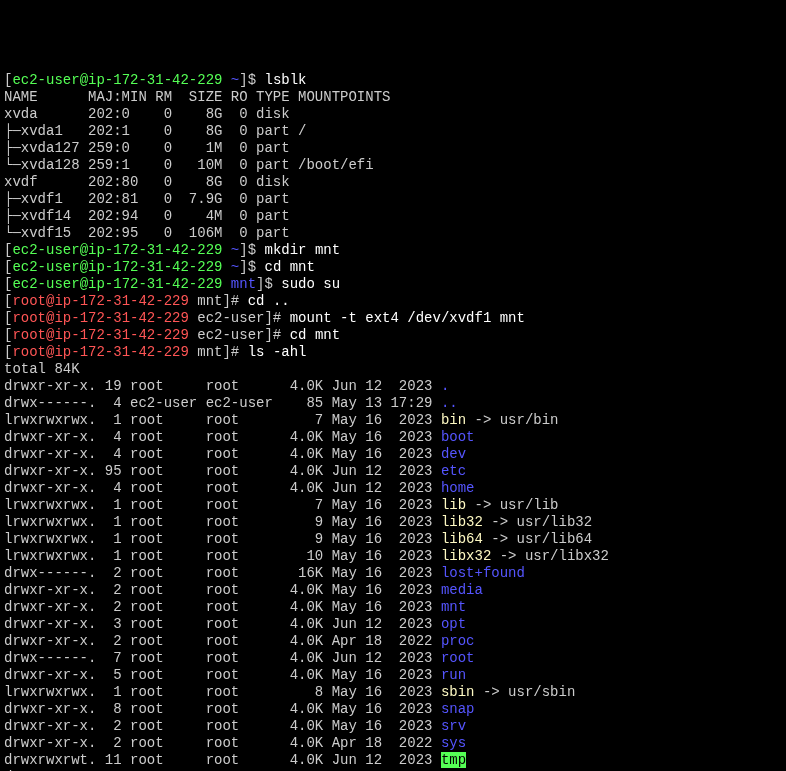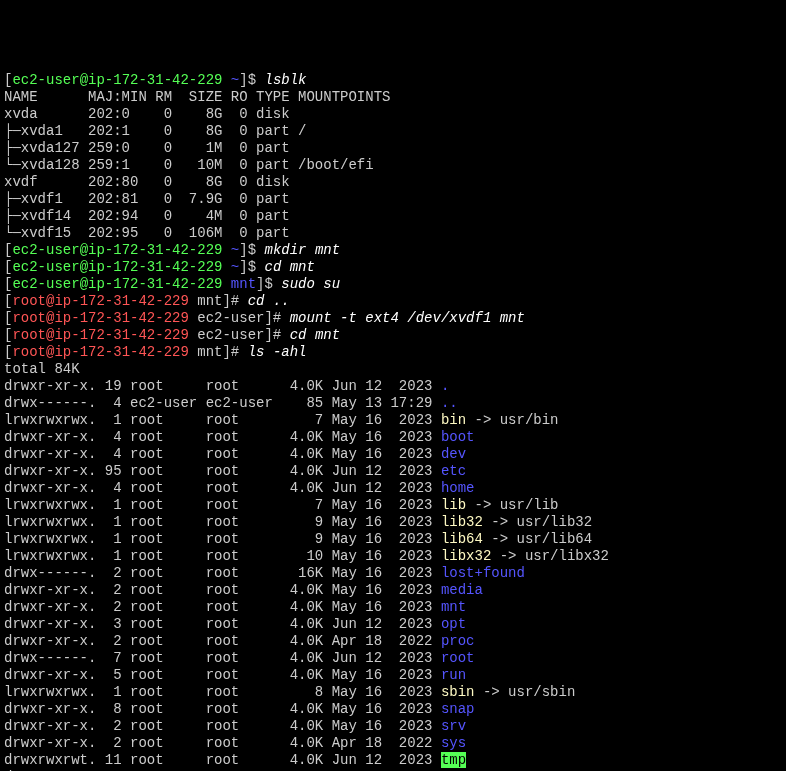--- a/index.html
+++ b/index.html
@@ -9,21 +9,21 @@
     font-size: 14px;
     line-height: 17px;
     margin: 0;
     padding: 4px;
     white-space: pre;
   }
   .green { color: #55ff55; }
   .cyan { color: #fef9c3; }
   .blue { color: #5555ff; }
   .red { color: #ff5555; }
-  .white { color: #ffffff; font-style: italic; }
+  .white { color: #ffffff; }
   .tmp { background: #55ff55; color: #000; }
   #terminal { display: block; }
 </style>
 </head>
 <body>
 
 
 
 <div id="terminal"><div><span>[</span><span class="green">ec2-user</span><span class="green">@</span><span class="green">ip-172-31-42-229</span><span> </span><span class="blue">~</span><span>]$ </span><span class="white">lsblk</span></div><div><span>NAME      MAJ:MIN RM  SIZE RO TYPE MOUNTPOINTS</span></div><div><span>xvda      202:0    0    8G  0 disk </span></div><div><span>├─xvda1   202:1    0    8G  0 part /</span></div><div><span>├─xvda127 259:0    0    1M  0 part </span></div><div><span>└─xvda128 259:1    0   10M  0 part /boot/efi</span></div><div><span>xvdf      202:80   0    8G  0 disk </span></div><div><span>├─xvdf1   202:81   0  7.9G  0 part </span></div><div><span>├─xvdf14  202:94   0    4M  0 part </span></div><div><span>└─xvdf15  202:95   0  106M  0 part </span></div><div><span>[</span><span class="green">ec2-user</span><span class="green">@</span><span class="green">ip-172-31-42-229</span><span> </span><span class="blue">~</span><span>]$ </span><span class="white">mkdir mnt</span></div><div><span>[</span><span class="green">ec2-user</span><span class="green">@</span><span class="green">ip-172-31-42-229</span><span> </span><span class="blue">~</span><span>]$ </span><span class="white">cd mnt</span></div><div><span>[</span><span class="green">ec2-user</span><span class="green">@</span><span class="green">ip-172-31-42-229</span><span> </span><span class="blue">mnt</span><span>]$ </span><span class="white">sudo su</span></div><div><span>[</span><span class="red">root</span><span class="red">@</span><span class="red">ip-172-31-42-229</span><span> </span><span>mnt</span><span>]# </span><span class="white">cd ..</span></div><div><span>[</span><span class="red">root</span><span class="red">@</span><span class="red">ip-172-31-42-229</span><span> </span><span>ec2-user</span><span>]# </span><span class="white">mount -t ext4 /dev/xvdf1 mnt</span></div><div><span>[</span><span class="red">root</span><span class="red">@</span><span class="red">ip-172-31-42-229</span><span> </span><span>ec2-user</span><span>]# </span><span class="white">cd mnt</span></div><div><span>[</span><span class="red">root</span><span class="red">@</span><span class="red">ip-172-31-42-229</span><span> </span><span>mnt</span><span>]# </span><span class="white">ls -ahl</span></div><div><span>total 84K</span></div><div><span>drwxr-xr-x. 19 root     root      4.0K Jun 12  2023 </span><span class="blue">.</span></div><div><span>drwx------.  4 ec2-user ec2-user    85 May 13 17:29 </span><span class="blue">..</span></div><div><span>lrwxrwxrwx.  1 root     root         7 May 16  2023 </span><span class="cyan">bin</span><span> -&gt; usr/bin</span></div><div><span>drwxr-xr-x.  4 root     root      4.0K May 16  2023 </span><span class="blue">boot</span></div><div><span>drwxr-xr-x.  4 root     root      4.0K May 16  2023 </span><span class="blue">dev</span></div><div><span>drwxr-xr-x. 95 root     root      4.0K Jun 12  2023 </span><span class="blue">etc</span></div><div><span>drwxr-xr-x.  4 root     root      4.0K Jun 12  2023 </span><span class="blue">home</span></div><div><span>lrwxrwxrwx.  1 root     root         7 May 16  2023 </span><span class="cyan">lib</span><span> -&gt; usr/lib</span></div><div><span>lrwxrwxrwx.  1 root     root         9 May 16  2023 </span><span class="cyan">lib32</span><span> -&gt; usr/lib32</span></div><div><span>lrwxrwxrwx.  1 root     root         9 May 16  2023 </span><span class="cyan">lib64</span><span> -&gt; usr/lib64</span></div><div><span>lrwxrwxrwx.  1 root     root        10 May 16  2023 </span><span class="cyan">libx32</span><span> -&gt; usr/libx32</span></div><div><span>drwx------.  2 root     root       16K May 16  2023 </span><span class="blue">lost+found</span></div><div><span>drwxr-xr-x.  2 root     root      4.0K May 16  2023 </span><span class="blue">media</span></div><div><span>drwxr-xr-x.  2 root     root      4.0K May 16  2023 </span><span class="blue">mnt</span></div><div><span>drwxr-xr-x.  3 root     root      4.0K Jun 12  2023 </span><span class="blue">opt</span></div><div><span>drwxr-xr-x.  2 root     root      4.0K Apr 18  2022 </span><span class="blue">proc</span></div><div><span>drwx------.  7 root     root      4.0K Jun 12  2023 </span><span class="blue">root</span></div><div><span>drwxr-xr-x.  5 root     root      4.0K May 16  2023 </span><span class="blue">run</span></div><div><span>lrwxrwxrwx.  1 root     root         8 May 16  2023 </span><span class="cyan">sbin</span><span> -&gt; usr/sbin</span></div><div><span>drwxr-xr-x.  8 root     root      4.0K May 16  2023 </span><span class="blue">snap</span></div><div><span>drwxr-xr-x.  2 root     root      4.0K May 16  2023 </span><span class="blue">srv</span></div><div><span>drwxr-xr-x.  2 root     root      4.0K Apr 18  2022 </span><span class="blue">sys</span></div><div><span>drwxrwxrwt. 11 root     root      4.0K Jun 12  2023 </span><span class="tmp">tmp</span></div><div><span>drwxr-xr-x. 14 root     root      4.0K May 16  2023 </span><span class="blue">usr</span></div></div>
 

